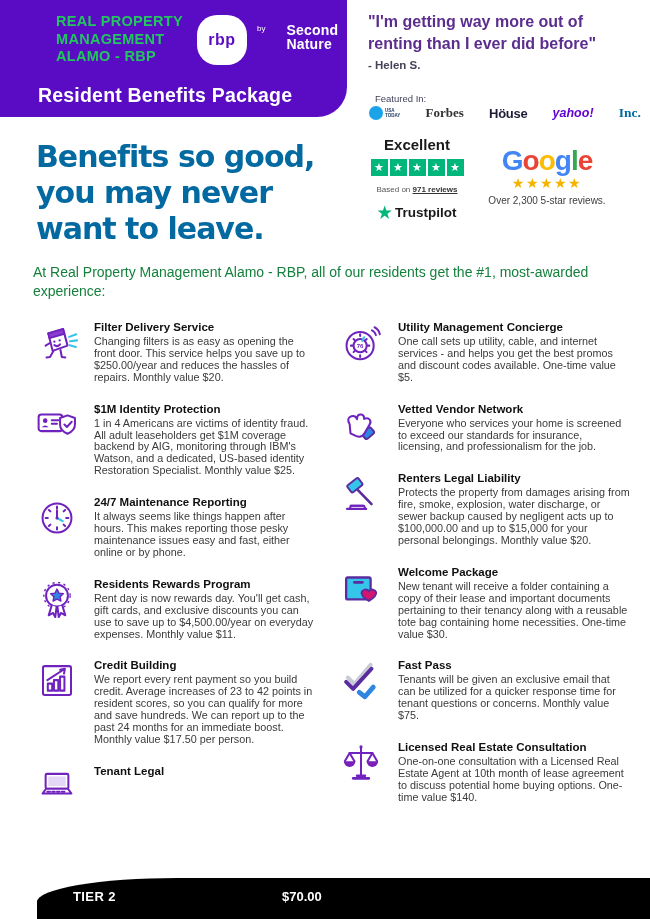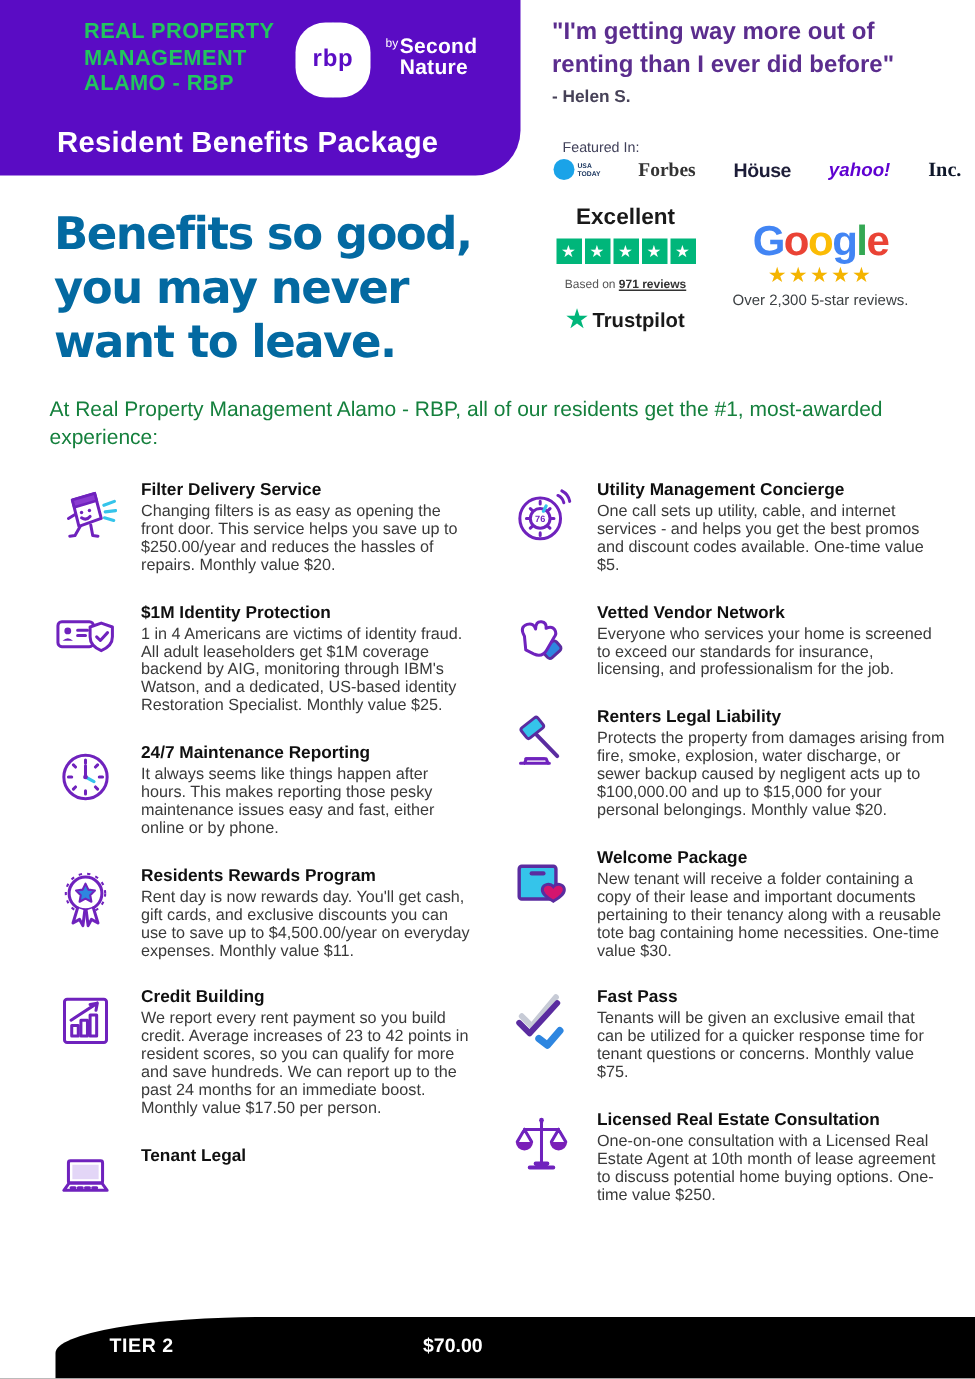--- a/index.html
+++ b/index.html
@@ -13,40 +13,40 @@
   .purple-box { position:absolute; left:0; top:0; width:347px; height:117px;
     background:#5a0cc4; border-radius:0 0 30px 0; }
   .company { position:absolute; left:56px; top:13px; color:#22c55e; font-weight:bold;
     font-size:14.5px; line-height:17.5px; letter-spacing:.3px; white-space:pre-line; }
   .logo-wrap { position:absolute; left:192px; top:10px; width:60px; height:60px; }
   .logo-diamond { position:absolute; left:11px; top:11px; width:38px; height:38px;
     background:#35c4ea; transform:rotate(45deg); border-radius:5px; }
   .logo-blob { position:absolute; left:5px; top:5px; width:50px; height:50px;
     background:#fff; border-radius:40%; display:flex; align-items:center; justify-content:center; }
   .logo-blob span { color:#5a0cc4; font-weight:bold; font-size:16px; letter-spacing:.5px; }
-  .byline { position:absolute; left:257px; top:23px; color:#fff; display:flex; gap:1px; }
+  .byline { position:absolute; left:257px; top:23px; color:#fff; display:flex; gap:21px; }
   .byline .by { font-size:8px; margin-top:1px; }
   .byline .nature { font-size:14px; line-height:14px; font-weight:bold; white-space:pre-line; letter-spacing:.2px; }
   .banner { position:absolute; left:38px; top:84px; color:#fff; font-weight:bold;
     font-size:19.5px; letter-spacing:.2px; }
   
   .quote { position:absolute; left:368px; top:11px; width:262px; color:#5b2d8e;
     font-weight:bold; font-size:16px; line-height:21.5px; white-space:pre-line; }
   .author { position:absolute; left:368px; top:59px; font-size:11.5px; font-weight:bold; color:#474258; }
   
   .featured-label { position:absolute; left:375px; top:93px; font-size:9.5px; color:#3f3f58; }
   .logos-row { position:absolute; left:369px; top:102px; width:272px; height:22px;
     display:flex; align-items:center; justify-content:space-between; }
   .usatoday { display:flex; align-items:center; gap:2px; }
   .usatoday .dot { width:14px; height:14px; border-radius:50%; background:#1aa3e8; }
   .usatoday .txt { font-size:4.5px; font-weight:bold; color:#16325c; line-height:5px; white-space:pre-line; }
   .forbes { font-family:"Liberation Serif", serif; font-weight:bold; font-size:13px; color:#333; }
   .house { font-weight:bold; font-size:13px; color:#1d1d38; letter-spacing:-.3px; }
   .yahoo { font-weight:bold; font-style:italic; font-size:12.5px; color:#5f01d1; }
-  .inc { font-family:"Liberation Serif", serif; font-weight:bold; font-size:13.5px; color:#0f172a; }
+  .inc { font-family:"Liberation Serif", serif; font-weight:bold; font-size:13.5px; color:#0369a1; }
   
   .trustpilot { position:absolute; left:364px; top:136px; width:106px; text-align:center; }
   .tp-excellent { font-size:15px; font-weight:bold; color:#191919; }
   .tp-stars { display:flex; gap:2px; justify-content:center; margin-top:6px; }
   .tp-star { width:17px; height:17px; background:#00b67a; color:#fff; font-size:11px;
     display:flex; align-items:center; justify-content:center; }
   .tp-basedon { margin-top:9px; font-size:8px; color:#555; }
   .tp-basedon b { color:#333; text-decoration:underline; }
   .tp-brand { margin-top:9px; font-size:13.5px; font-weight:bold; color:#191919;
     display:flex; align-items:center; justify-content:center; gap:3px; }
@@ -338,21 +338,21 @@
             <circle cx="24" cy="5.5" r="1.8" fill="#6f22bd"></circle>
             <path class="st" d="M11 12.5 H37"></path>
             <path class="st" d="M11 12.5 l-5.5 9.5 M11 12.5 l5.5 9.5 M37 12.5 l-5.5 9.5 M37 12.5 l5.5 9.5" stroke-width="1.8"></path>
             <path d="M4.5 22 h13 a6.5 6.5 0 0 1 -13 0 Z" fill="#7a1fb8"></path>
             <path d="M30.5 22 h13 a6.5 6.5 0 0 1 -13 0 Z" fill="#7a1fb8"></path>
             <path d="M15 41.5 h18 M19.5 38.5 h9" stroke="#6f22bd" stroke-width="3" stroke-linecap="round"></path>
           </svg>
         </div>
         <div class="b-text">
           <div class="b-title">Licensed Real Estate Consultation</div>
-          <div class="b-body">One-on-one consultation with a Licensed Real Estate Agent at 10th month of lease agreement to discuss potential home buying options. One-time value $250.</div>
+          <div class="b-body">One-on-one consultation with a Licensed Real Estate Agent at 10th month of lease agreement to discuss potential home buying options. One-time value $140.</div>
         </div>
       </div>
 
     </div>
   </div>
 
   <div class="footer">
     <div class="tier">TIER 2</div>
     <div class="price">$70.00</div>
   </div>

